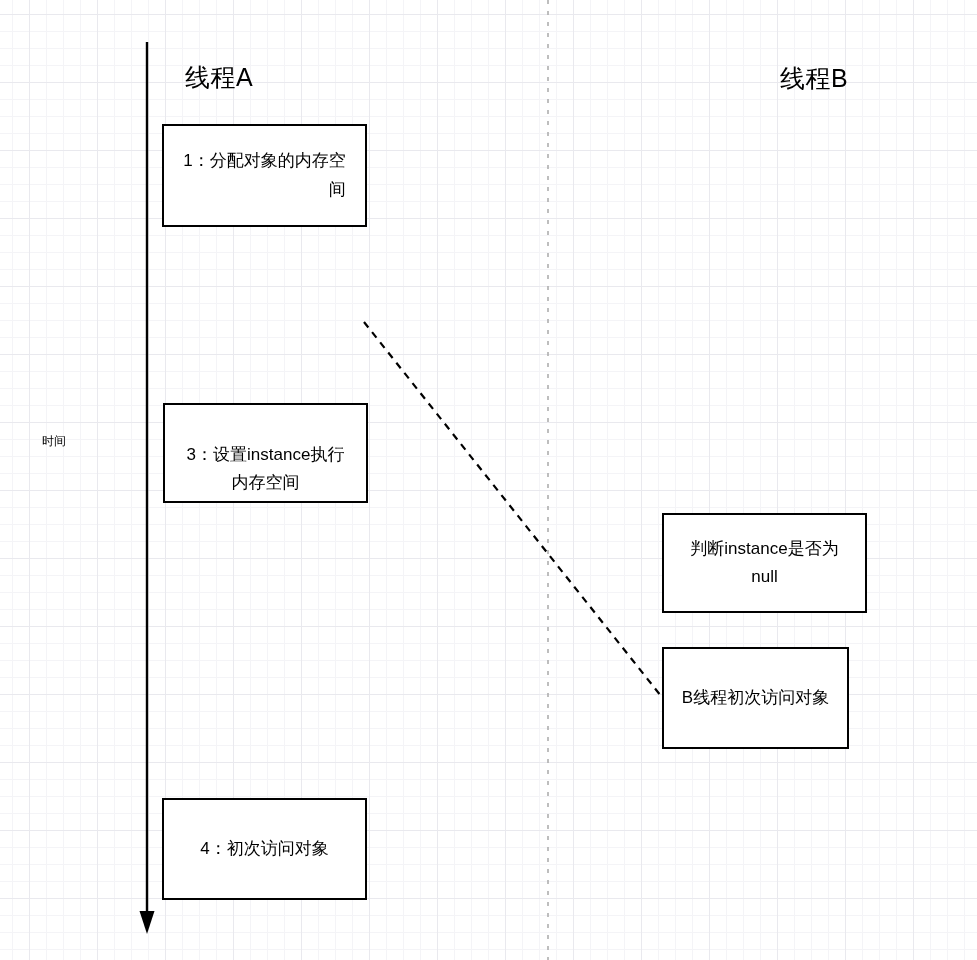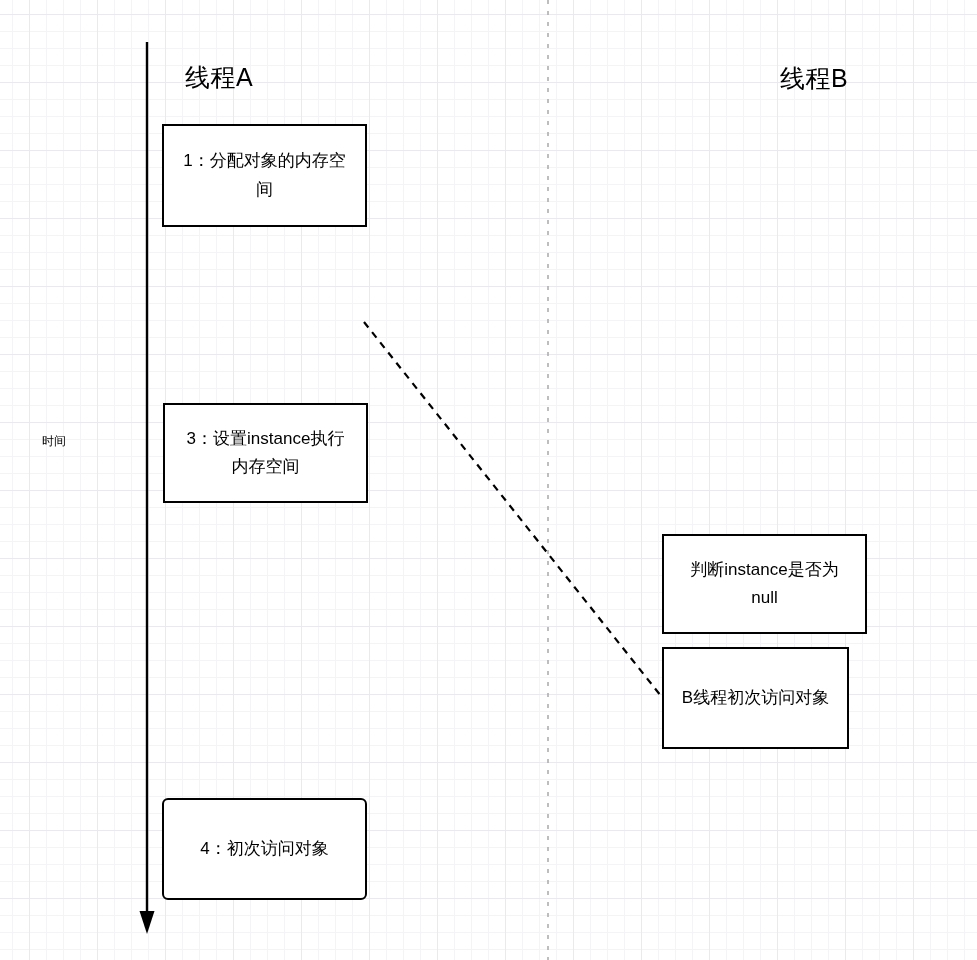--- a/index.html
+++ b/index.html
@@ -41,25 +41,25 @@
   .lane-label {
     position: absolute;
     font-size: 25px;
     letter-spacing: 0.5px;
   }
   .axis-label {
     position: absolute;
     font-size: 12px;
   }
   
-  .box-a1 { left: 162px; top: 124px; width: 205px; height: 103px; }
+  .box-a1 { left: 162px; top: 124px; width: 205px; height: 103px; text-align: right; }
   .box-a2 { left: 160px; top: 268px; width: 204px; height: 100px; }
-  .box-a3 { left: 163px; top: 403px; width: 205px; height: 100px; }
-  .box-a4 { left: 162px; top: 798px; width: 205px; height: 102px; border-radius: 6px; }
-  .box-b1 { left: 662px; top: 534px; width: 205px; height: 100px; }
+  .box-a3 { left: 163px; top: 403px; width: 205px; height: 100px; align-items: flex-end; }
+  .box-a4 { left: 162px; top: 798px; width: 205px; height: 102px; }
+  .box-b1 { left: 662px; top: 513px; width: 205px; height: 100px; }
   .box-b2 { left: 662px; top: 647px; width: 187px; height: 102px; }
   .label-thread-a { left: 185px; top: 61px; }
   .label-thread-b { left: 780px; top: 62px; }
   .label-time    { left: 42px;  top: 433px; }
 </style>
 </head>
 <body>
 
 <div class="canvas">
 

